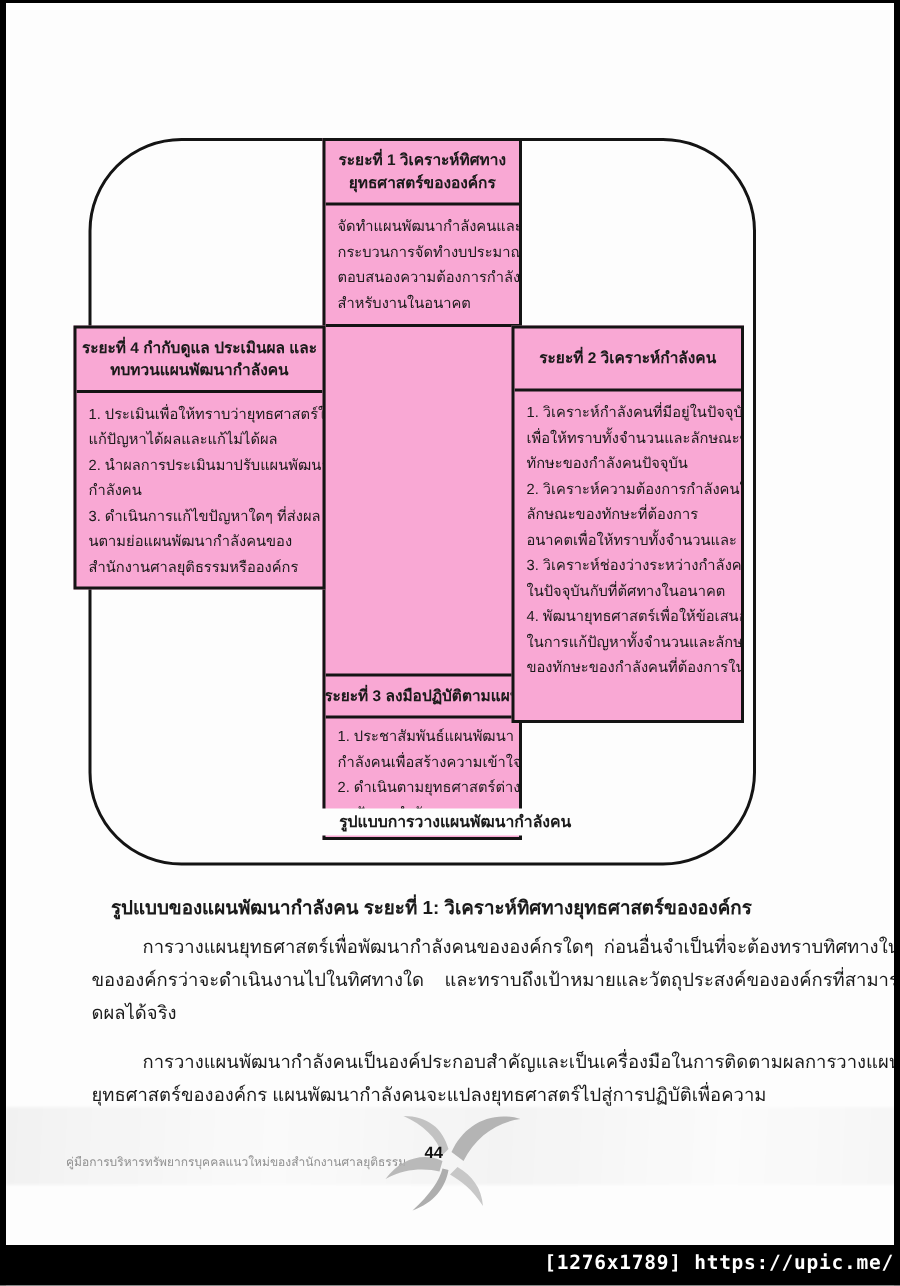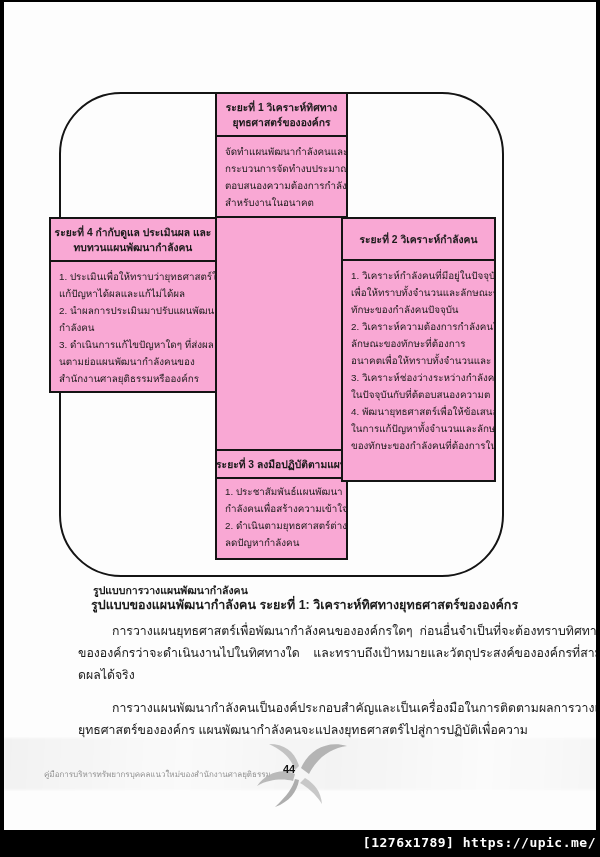--- a/index.html
+++ b/index.html
@@ -21,27 +21,27 @@
   .box-p2 { left:337px; top:215px; width:155px; height:265px; }
   .row { box-sizing:border-box; }
   .row.bb { border-bottom:2px solid #141414; }
   .box-head {
     display:flex; flex-direction:column; justify-content:center; align-items:center;
     text-align:center; font-weight:bold; font-size:10.3px; line-height:15px; padding:2px 2px;
   }
   .box-body { font-size:9.8px; padding:6px 4px 0 8px; }
   .box-body .line, .box-head .line { white-space:pre; line-height:17px; }
   .box-head .line { line-height:15px; }
-  .caption-strip { position:absolute; left:55px; top:578px; width:445px; }
+  .caption-strip { position:absolute; left:55px; top:536px; width:445px; text-align:center; }
   .caption-strip span {
     display:inline-block; transform:translateX(22px);
     background:#fdfdfd; padding:0 12px; font-weight:bold; font-size:10.5px; line-height:18px;
   }
   
-  .main-text { position:absolute; left:74px; top:593px; width:492px; }
+  .main-text { position:absolute; left:57px; top:593px; width:492px; }
   .main-heading { font-weight:bold; font-size:12.5px; margin-left:13px; margin-bottom:5px; white-space:pre; }
   .para .line { font-size:12.3px; line-height:22px; white-space:pre; }
   .para .line:first-child { text-indent:34px; }
   .para2 { margin-top:11px; }
   
   .scan-streak {
     position:absolute; left:0; top:736px; width:600px; height:52px;
     background:linear-gradient(93deg, rgba(0,0,0,0.06) 0%, rgba(0,0,0,0.015) 30%, rgba(0,0,0,0.05) 55%, rgba(0,0,0,0.01) 80%, rgba(0,0,0,0.04) 100%);
     opacity:.8; filter:blur(1px);
   }
@@ -107,21 +107,21 @@
         <div class="line">ระยะที่ 2 วิเคราะห์กำลังคน</div>
       </div>
     <div class="row box-body" style="height:219px;">
         <div class="line">1. วิเคราะห์กำลังคนที่มีอยู่ในปัจจุบัน</div>
         <div class="line">เพื่อให้ทราบทั้งจำนวนและลักษณะของ</div>
         <div class="line">ทักษะของกำลังคนปัจจุบัน</div>
         <div class="line">2. วิเคราะห์ความต้องการกำลังคนใน</div>
         <div class="line">ลักษณะของทักษะที่ต้องการ</div>
         <div class="line">อนาคตเพื่อให้ทราบทั้งจำนวนและ</div>
         <div class="line">3. วิเคราะห์ช่องว่างระหว่างกำลังคนที่มี</div>
-        <div class="line">ในปัจจุบันกับที่ต้ตอบสนองความต</div>
+        <div class="line">ในปัจจุบันกับที่ต้ศทางในอนาคต</div>
         <div class="line">4. พัฒนายุทธศาสตร์เพื่อให้ข้อเสนอแนะ</div>
         <div class="line">ในการแก้ปัญหาทั้งจำนวนและลักษณะ</div>
         <div class="line">ของทักษะของกำลังคนที่ต้องการใน</div>
       </div>
   </div>
 
   <div class="caption-strip">
     <span>รูปแบบการวางแผนพัฒนากำลังคน</span>
   </div>
 

